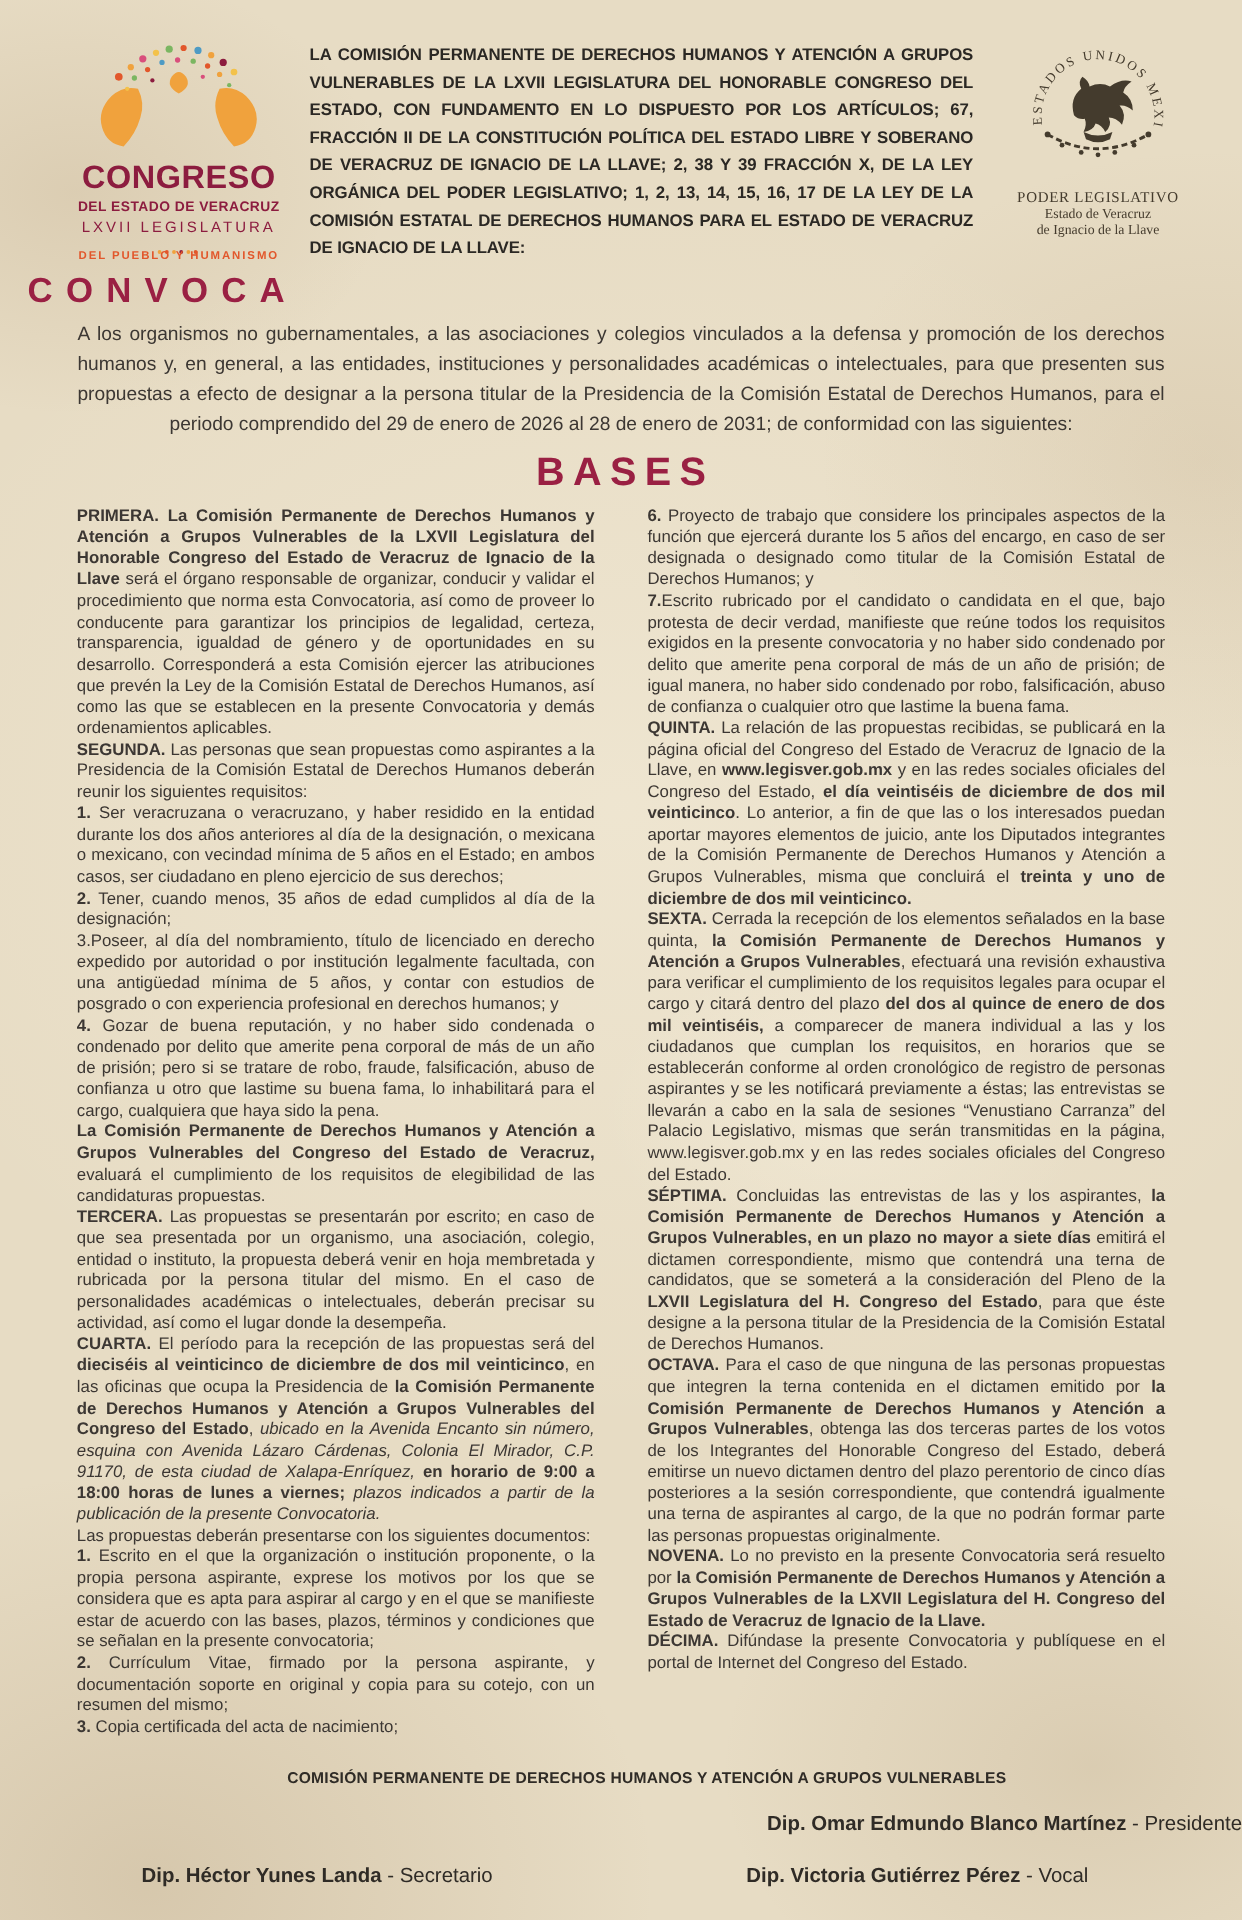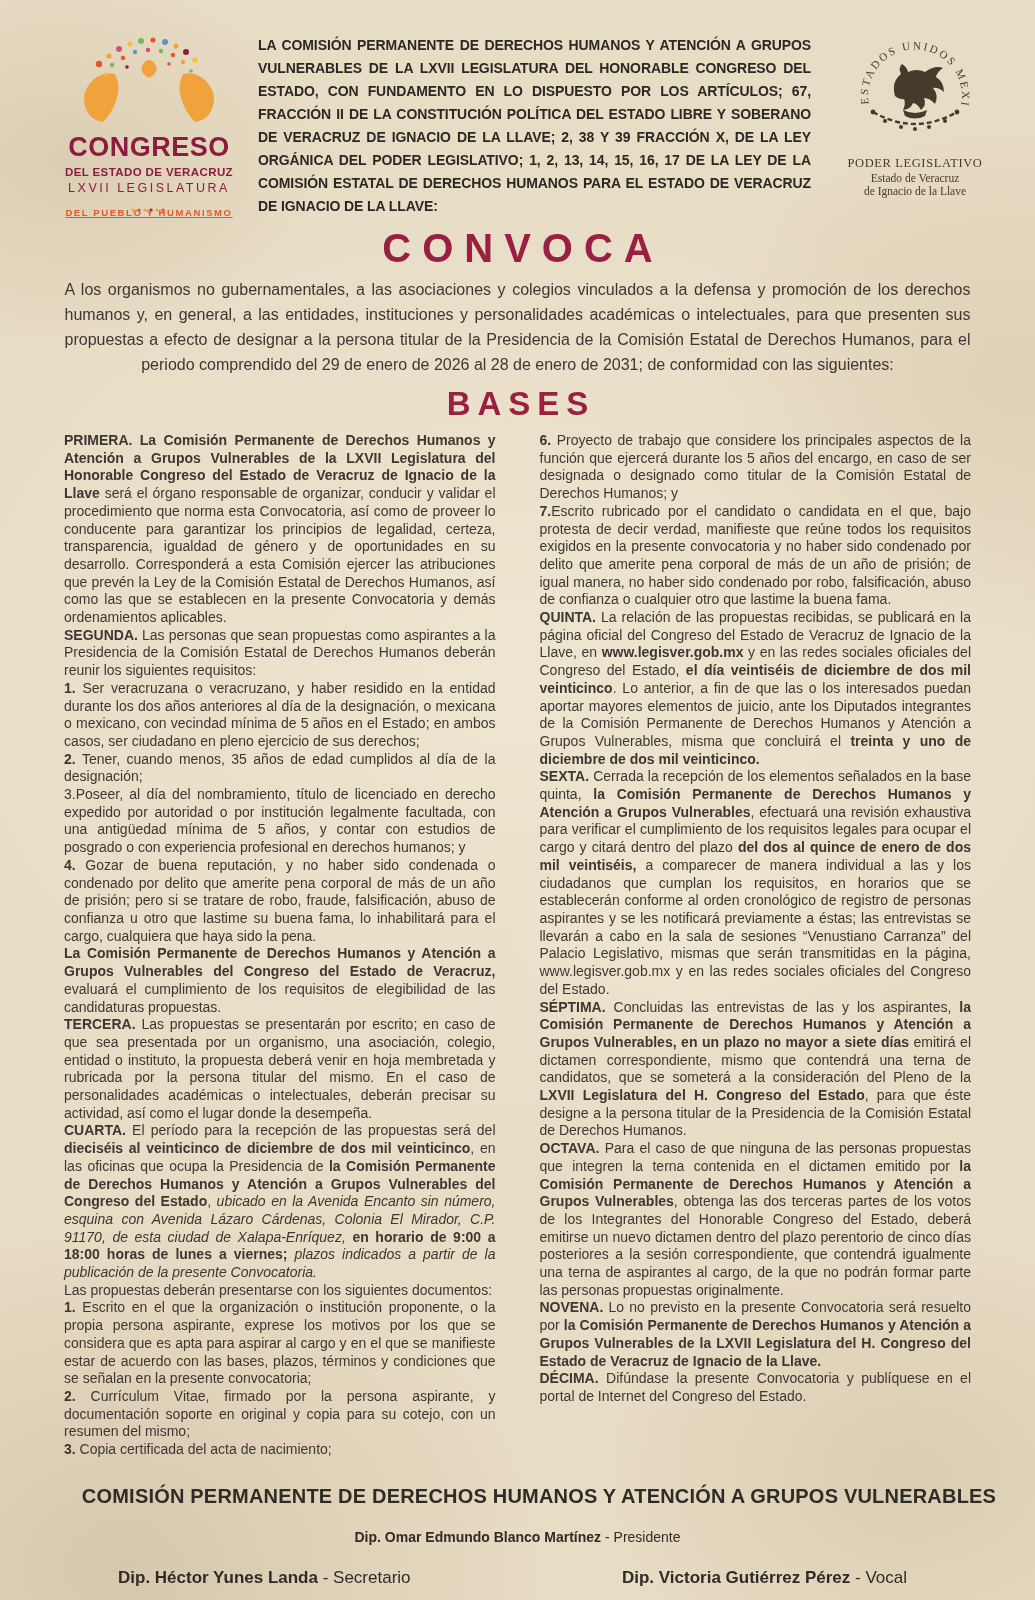--- a/index.html
+++ b/index.html
@@ -27,55 +27,55 @@
       radial-gradient(ellipse 900px 720px at 50% 42%, rgba(250,244,228,.38), transparent 72%),
       #e7dcc4;
   }
   
   header{display:flex;align-items:flex-start;padding:26px 44px 0 60px;}
   .logo{width:178px;flex:0 0 178px;text-align:center;margin-top:8px;}
   .logo-title{font-size:27px;font-weight:bold;color:var(--logo-maroon);letter-spacing:.5px;margin-top:2px;}
   .logo-sub{font-size:11.5px;font-weight:bold;color:var(--logo-maroon);letter-spacing:.4px;margin-top:3px;}
   .logo-leg{font-size:12.5px;color:var(--logo-maroon);letter-spacing:2.5px;margin-top:3px;}
   .logo-dots{height:4px;margin-top:3px;}
-  .logo-motto{font-size:9.5px;font-weight:bold;color:var(--logo-red);letter-spacing:1.6px;margin-top:5px;text-decoration:underline;}
+  .logo-motto{font-size:9.5px;font-weight:bold;color:var(--logo-red);letter-spacing:1.6px;margin-top:5px;}
   .head-caps{
     width:600px;margin:8px 28px 0 20px;
     font-size:14px;line-height:23px;font-weight:bold;color:var(--head-ink);
     text-align:justify;letter-spacing:-.1px;
   }
   .seal{width:152px;flex:0 0 152px;text-align:center;margin-top:6px;color:var(--seal-ink);
         font-family:"Liberation Serif",serif;}
   .seal-l1{font-size:12.5px;letter-spacing:.6px;margin-top:2px;}
   .seal-l2{font-size:11.5px;margin-top:1px;}
   
   h1.convoca{
-    margin:8px 0 2px;text-align:center;color:var(--accent-maroon);
-    font-size:40px;font-weight:bold;letter-spacing:11px;text-indent:11px;
+    margin:8px 12px 2px;text-align:left;color:var(--accent-maroon);
+    font-size:29px;font-weight:bold;letter-spacing:11px;text-indent:11px;
   }
   .intro{
     width:906px;margin:6px auto 0;
     font-size:16px;line-height:25px;color:var(--ink);
     text-align:justify;text-align-last:center;
   }
   h2.bases{
     margin:8px 0 0;text-align:center;color:var(--accent-maroon);
     font-size:33px;font-weight:bold;letter-spacing:7px;text-indent:7px;
   }
   
   .columns{display:flex;gap:44px;padding:9px 64px 0;}
   .col{flex:1 1 0;min-width:0;}
   .para{margin:0;font-size:14px;line-height:17.7px;text-align:justify;color:var(--ink);}
   .para .b{font-weight:bold;}
   .para .i{font-style:italic;}
   .para.compact{font-size:12.8px;letter-spacing:-.2px;}
   
   footer{text-align:center;color:#2f2b26;}
-  .f-commission{margin-top:26px;font-size:20px;font-weight:bold;letter-spacing:.2px;margin-left:43px;}
-  .f-president{margin-top:21px;font-size:14px;}
+  .f-commission{margin-top:26px;font-size:13px;font-weight:bold;letter-spacing:.2px;margin-left:43px;}
+  .f-president{margin-top:21px;font-size:17px;text-align:right;}
   .f-row{display:flex;justify-content:space-between;padding:0 128px 0 118px;margin-top:23px;font-size:17px;}
   .f-name{font-weight:bold;}
 </style>
 </head>
 <body>
 
 <div class="page">
 
   <header>
     <div class="logo">

